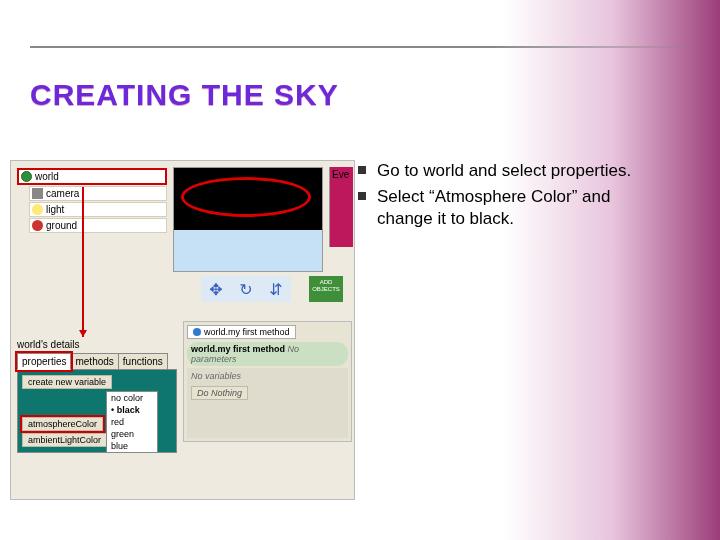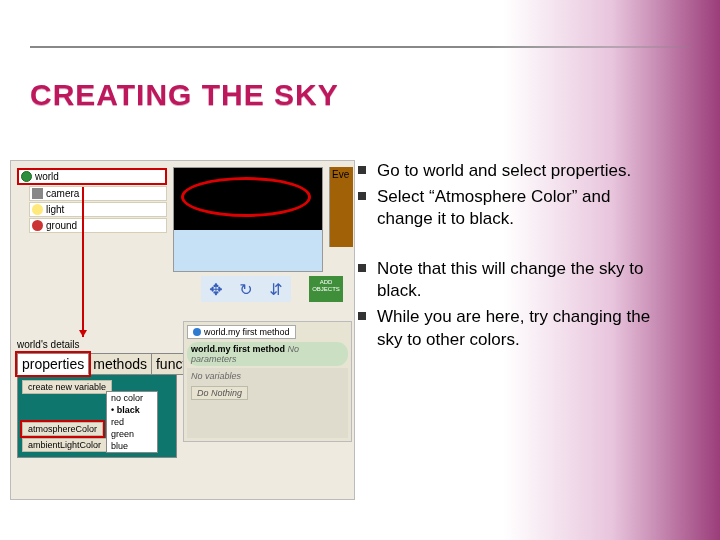--- a/index.html
+++ b/index.html
@@ -19,21 +19,21 @@
     height: 2px;
     background: linear-gradient(to right, #888 0%, #888 70%, rgba(136,136,136,0.2) 100%);
   }
   .title {
     position: absolute;
     top: 78px;
     left: 30px;
     font-family: "Trebuchet MS", "Arial Narrow", sans-serif;
     font-size: 30px;
     letter-spacing: 1px;
-    color: #be185d;
+    color: #6d28d9;
     text-shadow: 0 1px 0 #e0a5c5;
   }
   .content {
     position: absolute;
     top: 160px; left: 0; right: 0; bottom: 0;
     display: flex;
   }
   .shot {
     width: 345px;
     height: 340px;
@@ -80,28 +80,28 @@
     background: #ddeaf5; display: flex; align-items: center; justify-content: space-around;
   }
   .cursor-arrow { color: #3a5fbb; font-size: 16px; }
   .add-objects {
     position: absolute; top: 115px; left: 298px; width: 34px; height: 26px;
     background: #3f8f3a; color: #fff; font-size: 6px; text-align: center;
     padding-top: 3px; line-height: 7px;
   }
   .eve-panel {
     position: absolute; top: 6px; left: 318px; width: 24px; height: 80px;
-    background: #a16207; border-left: 1px solid #999;
+    background: #be185d; border-left: 1px solid #999;
     font-size: 10px; padding: 2px; overflow: hidden;
   }
   .details {
     position: absolute; top: 178px; left: 6px; width: 160px;
   }
   .details-label { font-size: 10px; margin-bottom: 3px; }
-  .tabs { display: flex; font-size: 14px; }
+  .tabs { display: flex; font-size: 10px; }
   .tab {
     padding: 2px 4px; border: 1px solid #888; background: #e8e2d0;
     margin-right: -1px;
   }
   .tab.active { background: #fff; border-bottom-color: #fff; }
   .tab.props { outline: 2px solid #c00; position: relative; z-index: 2; }
   .detail-body {
     background: #0f766e; border: 1px solid #888; padding: 4px;
     font-size: 9px; margin-top: -1px;
   }
@@ -226,19 +226,15 @@
         <div class="pill" style="font-style:italic;color:#555">Do Nothing</div>
       </div>
     </div>
   </div>
 
   <div class="instructions">
     <ul class="bullets">
       <li>Go to world and select properties.</li>
       <li>Select “Atmosphere Color” and change it to black.</li>
     </ul>
-    <ul class="bullets">
-      <li>Note that this will change the sky to black.</li>
-      <li>While you are here, try changing the sky to other colors.</li>
-    </ul>
   </div>
 
 </div>
 
 </body></html>

